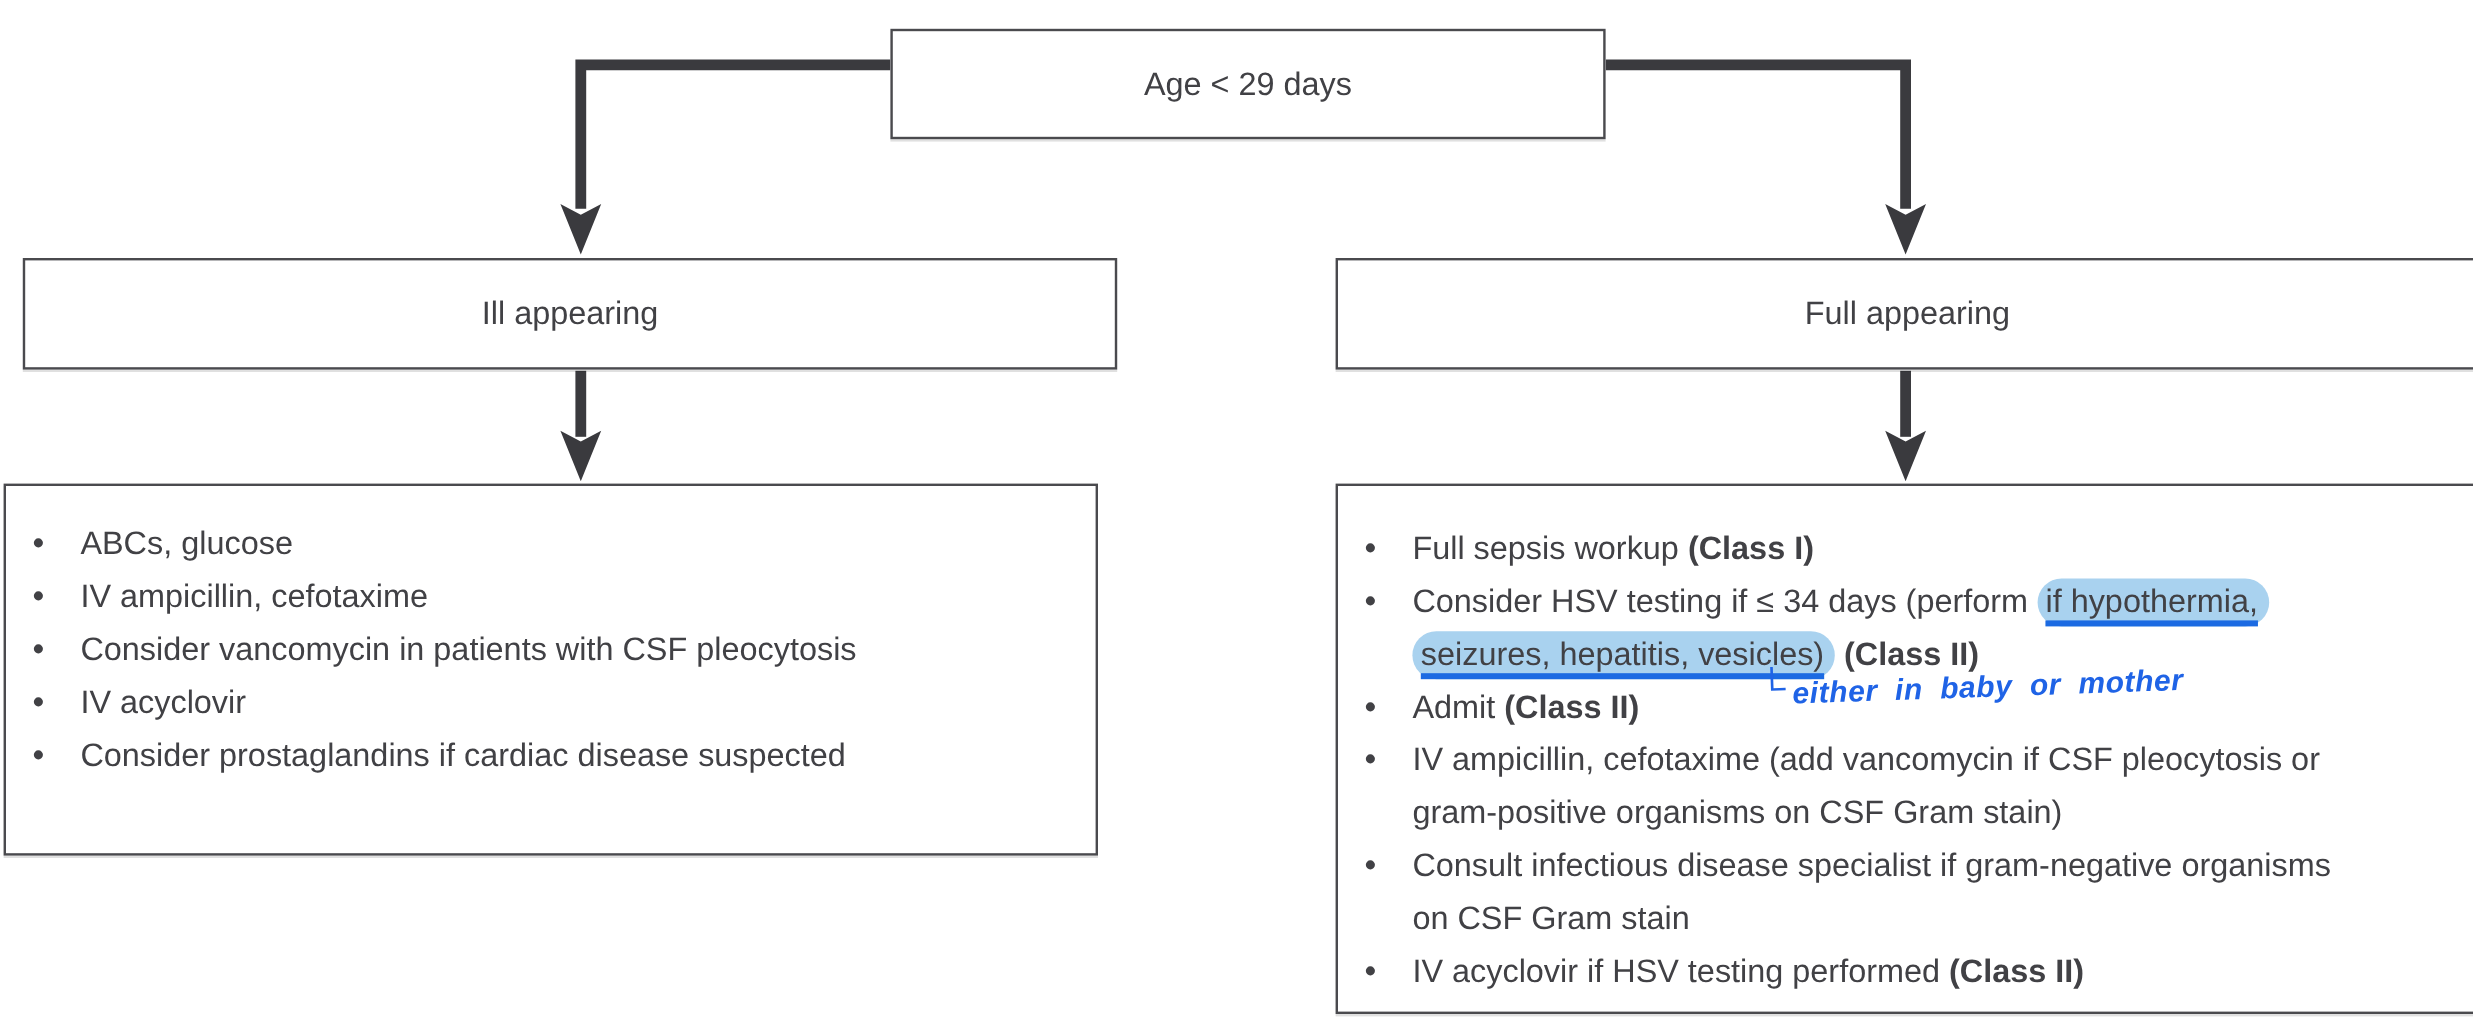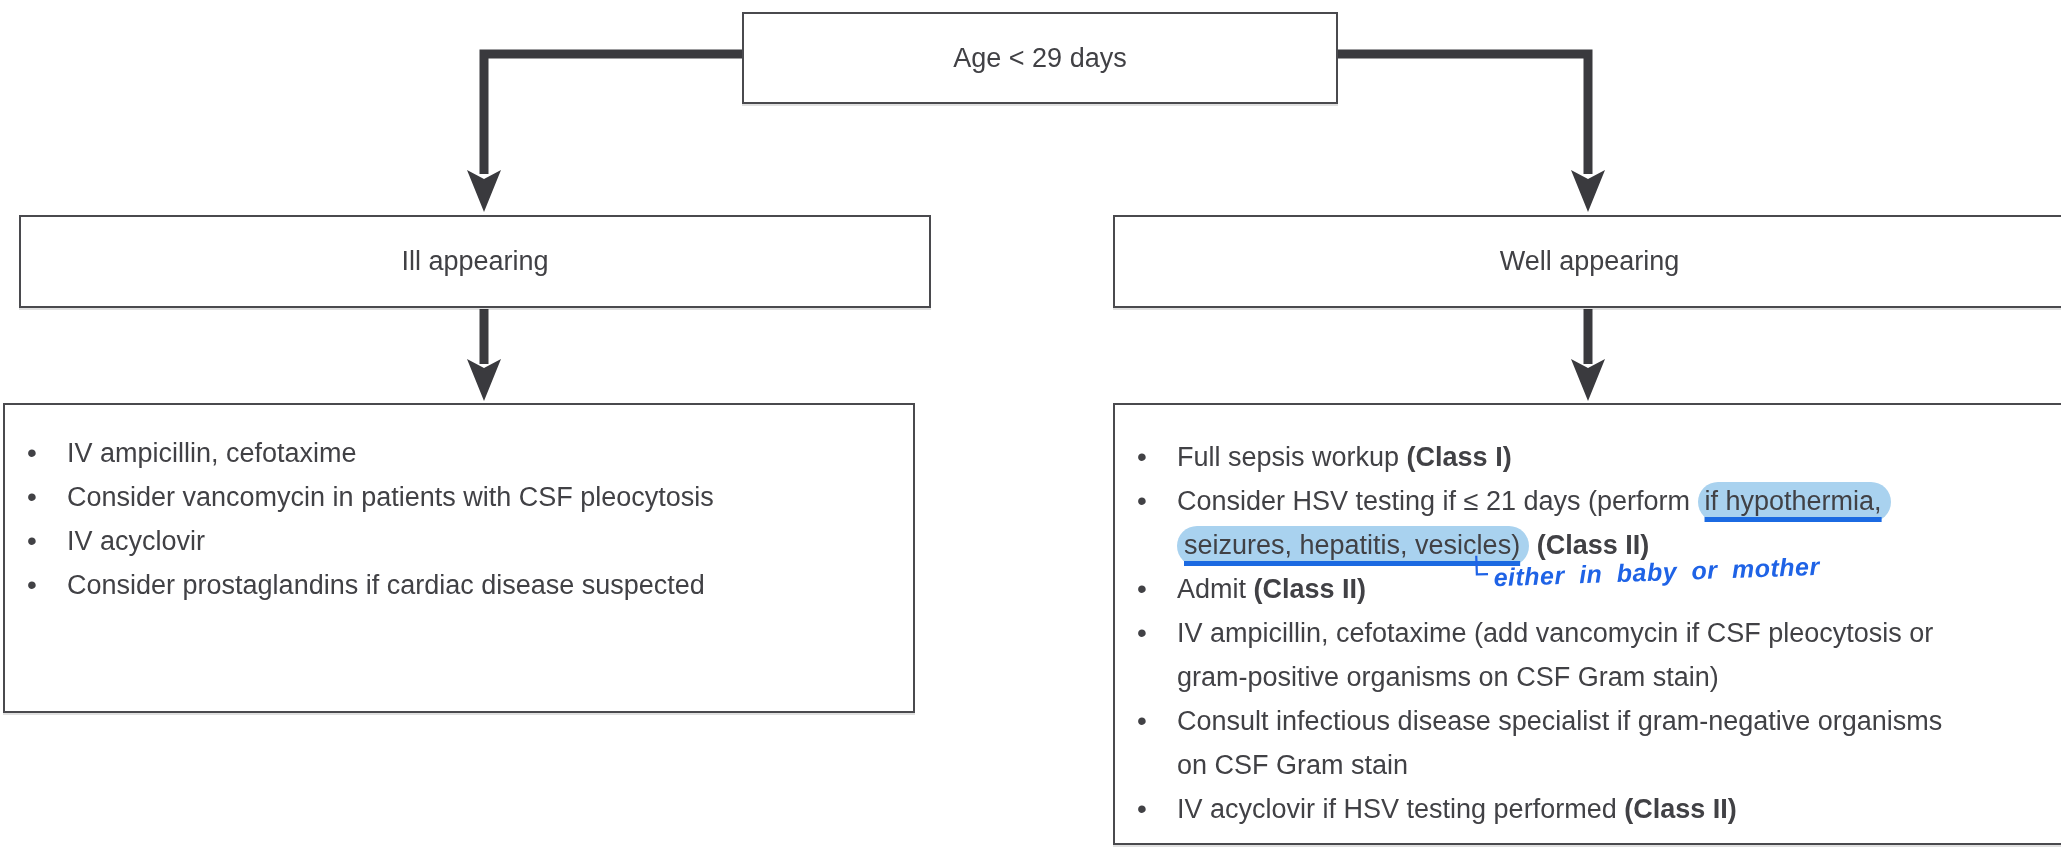--- a/index.html
+++ b/index.html
@@ -15,21 +15,21 @@
   }
   svg.connectors{position:absolute;left:0;top:0;}
   svg .conn{stroke:var(--c-connector);stroke-width:9;fill:none;}
   svg .arrowhead{fill:var(--c-connector);stroke:none;}
   .node{
     position:absolute; box-sizing:border-box; background:#fff;
     border:2px solid var(--c-border);
     box-shadow:0 2px 0 rgba(0,0,0,0.12);
   }
   .label-node{display:flex;align-items:center;justify-content:center;font-size:27px;}
-  #node-root{left:742px;top:12px;width:596px;height:92px;}
+  #node-root{left:742px;top:24px;width:596px;height:92px;}
   #node-ill{left:19px;top:215px;width:912px;height:93px;}
   #node-well{left:1113px;top:215px;width:953px;height:93px;}
   #box-ill-actions{left:3px;top:403px;width:912px;height:310px;}
   #box-well-actions{left:1113px;top:403px;width:953px;height:442px;}
   ul.actions{
     margin:0;padding:26px 10px 0 0;list-style:none;font-size:27px;line-height:44px;
   }
   ul.actions.tall{padding-top:30px;}
   ul.actions li{position:relative;padding-left:62px;}
   ul.actions li::before{
@@ -73,36 +73,37 @@
 
   <div id="node-root" class="node label-node">
     <span>Age &lt; 29 days</span>
   </div>
 
   <div id="node-ill" class="node label-node">
     <span>Ill appearing</span>
   </div>
 
   <div id="node-well" class="node label-node">
-    <span>Well appearing</span>
+    <span>Full appearing</span>
   </div>
 
   <div id="box-ill-actions" class="node">
     <ul class="actions">
+        <li><span>ABCs, glucose</span></li>
         <li><span>IV ampicillin, cefotaxime</span></li>
         <li><span>Consider vancomycin in patients with CSF pleocytosis</span></li>
         <li><span>IV acyclovir</span></li>
         <li><span>Consider prostaglandins if cardiac disease suspected</span></li>
       </ul>
   </div>
 
   <div id="box-well-actions" class="node">
     <ul class="actions tall">
         <li><span>Full sepsis workup </span><span class="b">(Class I)</span></li>
-        <li><span>Consider HSV testing if ≤ 21 days (perform </span><span class="hl ul">if hypothermia,</span><br><span class="hl ul">seizures, hepatitis, vesicles)</span><span> </span><span class="b">(Class II)</span></li>
+        <li><span>Consider HSV testing if ≤ 34 days (perform </span><span class="hl ul">if hypothermia,</span><br><span class="hl ul">seizures, hepatitis, vesicles)</span><span> </span><span class="b">(Class II)</span></li>
         <li><span>Admit </span><span class="b">(Class II)</span></li>
         <li><span>IV ampicillin, cefotaxime (add vancomycin if CSF pleocytosis or</span><br><span>gram-positive organisms on CSF Gram stain)</span></li>
         <li><span>Consult infectious disease specialist if gram-negative organisms</span><br><span>on CSF Gram stain</span></li>
         <li><span>IV acyclovir if HSV testing performed </span><span class="b">(Class II)</span></li>
       </ul>
   </div>
 
   <div id="annotation">
     <span class="mark">└</span><span>either in baby or mother</span>
   </div>

